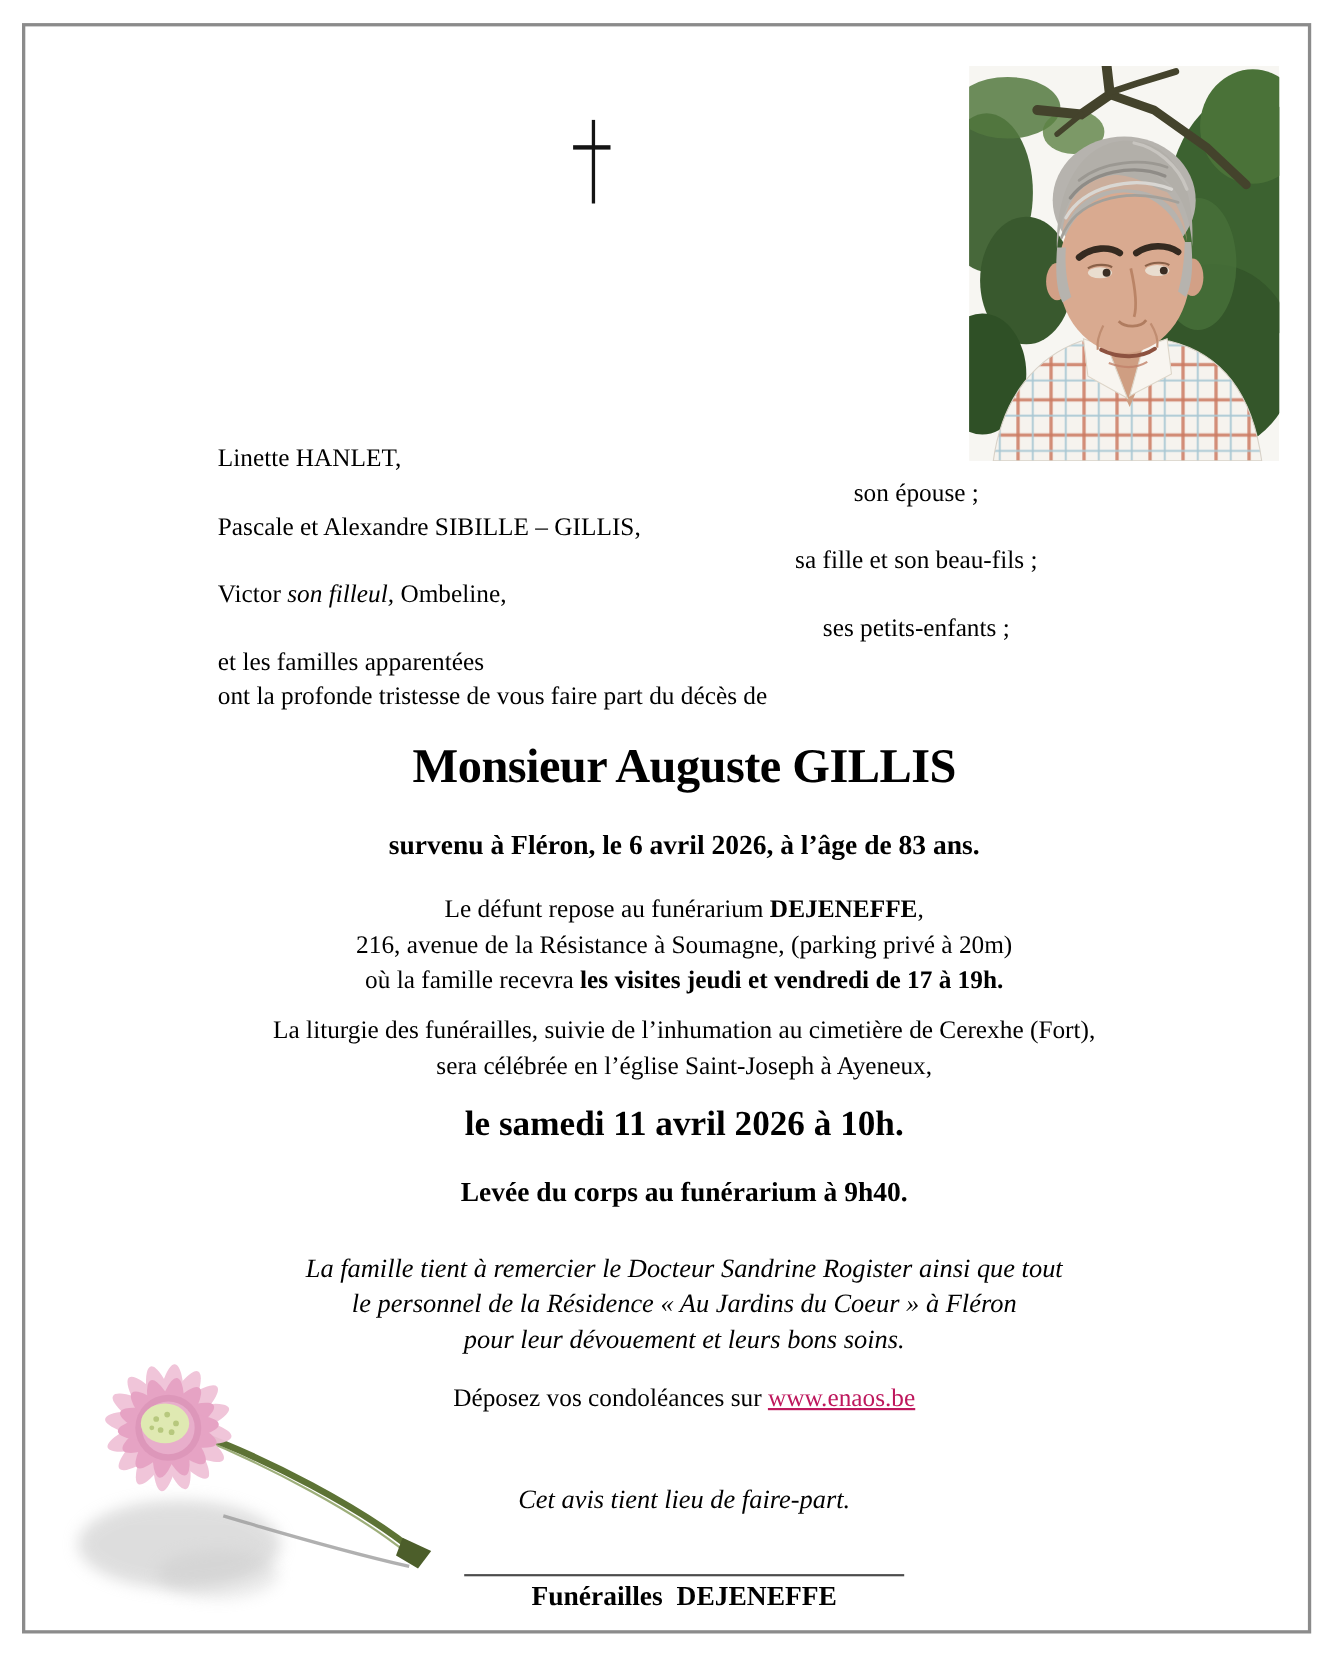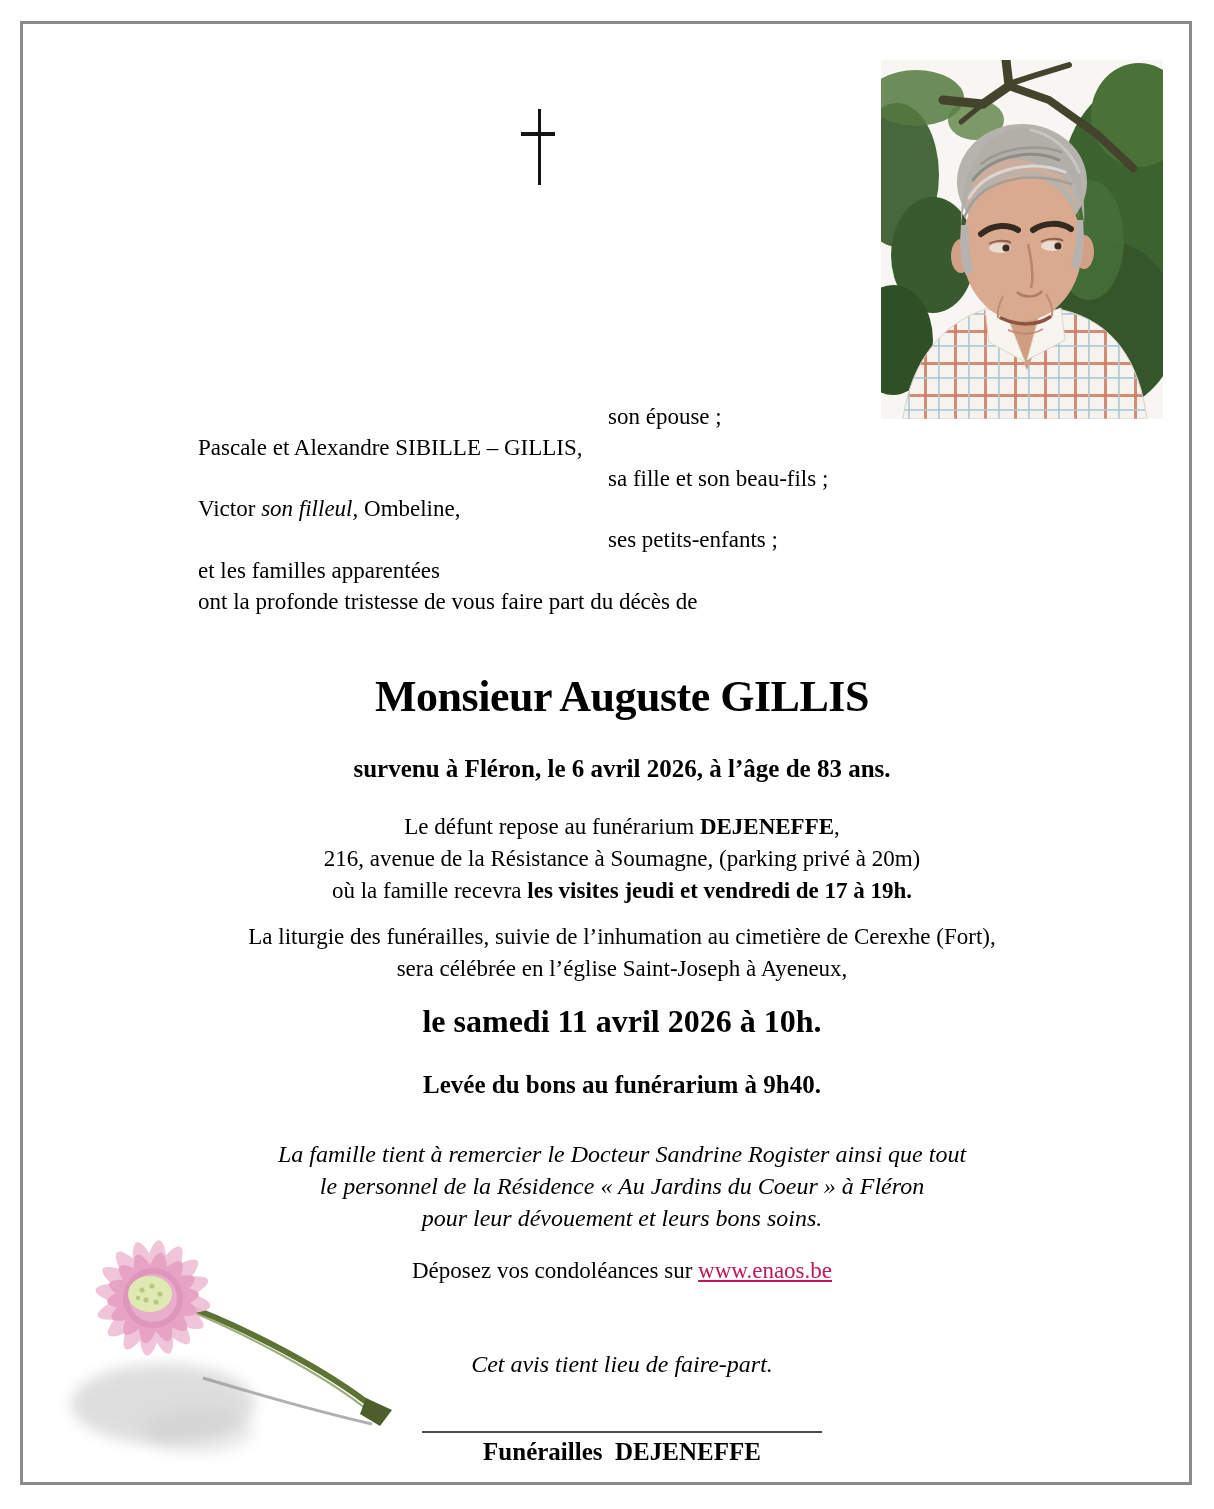--- a/index.html
+++ b/index.html
@@ -22,21 +22,21 @@
   #cross .h{position:absolute;left:16px;top:32px;width:34px;height:4px;background:#141414;}
   
   #portrait{position:absolute;left:881px;top:60px;width:282px;height:359px;}
   #flower{position:absolute;left:28px;top:1186px;width:412px;height:308px;}
   
   #family{
     position:absolute;left:198px;top:402px;width:860px;
     font-size:23px;line-height:30.8px;
   }
   .fam-line{white-space:pre-wrap;}
-  .fam-indent{margin-left:410px;}
+  .fam-indent{margin-left:410px;text-align:center;}
   .it{font-style:italic;}
   
   #center-col{position:absolute;left:67px;top:11px;width:1110px;height:1509px;}
   #center-col > div{position:absolute;left:0;right:0;text-align:center;}
   .name-line{top:660px;font-size:44px;font-weight:bold;letter-spacing:-0.5px;}
   .death-line{top:744px;font-size:25px;font-weight:bold;}
   .body-line{font-size:23px;}
   .repose-1{top:803px;}
   .repose-2{top:835px;}
   .repose-3{top:867px;}
@@ -142,20 +142,21 @@
     <path d="M136 232 C142 238 156 238 161 231" stroke="#b07c5f" stroke-width="2.5" fill="none"></path>
 
     <path d="M120 258 C136 266 156 266 169 257" stroke="#8d5240" stroke-width="3.5" fill="none" stroke-linecap="round"></path>
     <path d="M127 270 C140 275 152 275 162 269" stroke="#c08169" stroke-width="2" fill="none" opacity="0.8"></path>
 
     <path d="M122 236 C118 244 116 252 117 258" stroke="#c08d71" stroke-width="2" fill="none"></path>
     <path d="M165 234 C170 242 172 250 171 256" stroke="#c08d71" stroke-width="2" fill="none"></path>
   </svg>
 
   <div id="family">
+    <div class="fam-line t">Linette HANLET,</div>
     <div class="fam-line fam-indent t">son épouse ;</div>
     <div class="fam-line t">Pascale et Alexandre SIBILLE – GILLIS,</div>
     <div class="fam-line fam-indent t">sa fille et son beau-fils ;</div>
     <div class="fam-line"><span class="t">Victor </span><span class="t it">son filleul,</span><span class="t"> Ombeline,</span></div>
     <div class="fam-line fam-indent t">ses petits-enfants ;</div>
     <div class="fam-line t">et les familles apparentées</div>
     <div class="fam-line t">ont la profonde tristesse de vous faire part du décès de</div>
   </div>
 
   <div id="center-col">
@@ -166,21 +167,21 @@
 
     <div class="body-line repose-1"><span class="t">Le défunt repose au funérarium </span><b class="t">DEJENEFFE</b><span class="t">,</span></div>
     <div class="body-line repose-2 t">216, avenue de la Résistance à Soumagne, (parking privé à 20m)</div>
     <div class="body-line repose-3"><span class="t">où la famille recevra </span><b class="t">les visites jeudi et vendredi de 17 à 19h.</b></div>
 
     <div class="body-line liturgy-2 t">sera célébrée en l’église Saint-Joseph à Ayeneux,</div>
     <div class="body-line liturgy-1 t">La liturgie des funérailles, suivie de l’inhumation au cimetière de Cerexhe (Fort),</div>
 
     <div class="ceremony-line t">le samedi 11 avril 2026 à 10h.</div>
 
-    <div class="levee-line t">Levée du bons au funérarium à 9h40.</div>
+    <div class="levee-line t">Levée du corps au funérarium à 9h40.</div>
 
     <div class="thanks thanks-1 t">La famille tient à remercier le Docteur Sandrine Rogister ainsi que tout</div>
     <div class="thanks thanks-2 t">le personnel de la Résidence « Au Jardins du Coeur » à Fléron</div>
     <div class="thanks thanks-3 t">pour leur dévouement et leurs bons soins.</div>
 
     <div class="deposez-line"><span class="t">Déposez vos condoléances sur </span><a class="enaos t">www.enaos.be</a></div>
 
     <div class="notice-line t">Cet avis tient lieu de faire-part.</div>
 
     <div class="sep-line">

